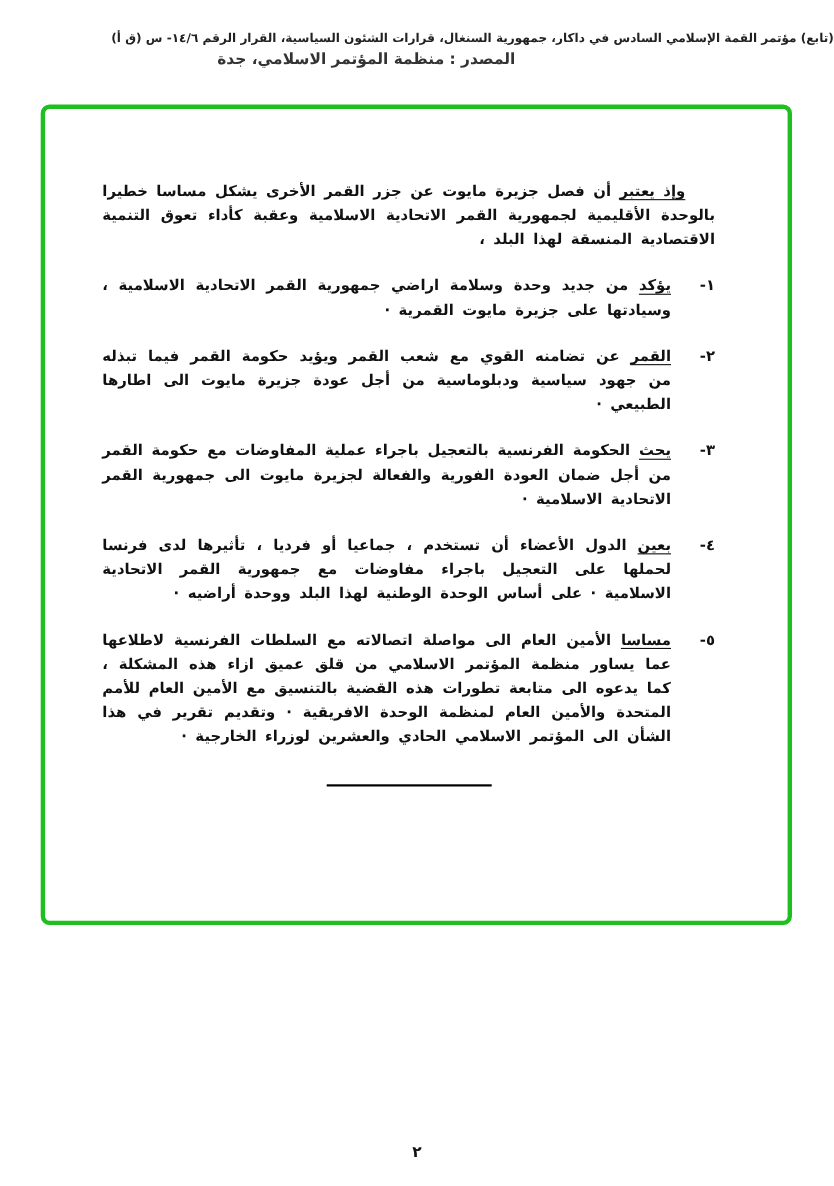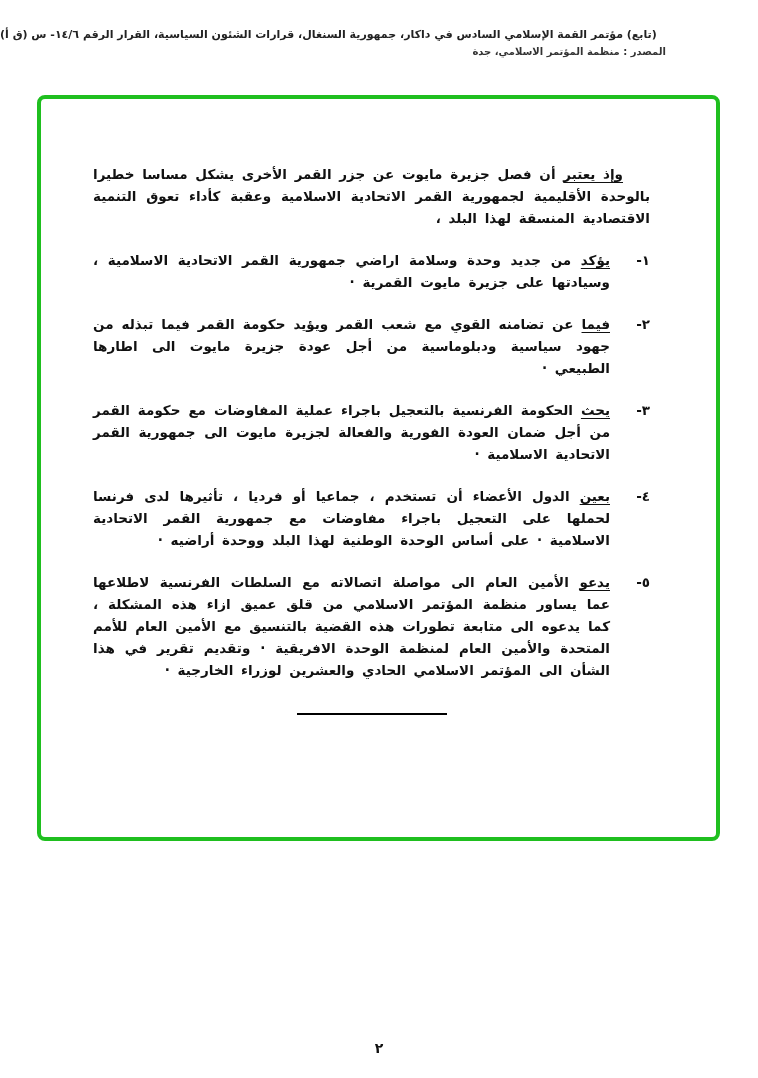--- a/index.html
+++ b/index.html
@@ -14,28 +14,28 @@
   
   .page-header {
     position: absolute;
     top: 28px; left: 0;
     width: 758px;
     direction: rtl;
   }
   .header-line1 {
     font-size: 11px;
     font-weight: bold;
-    text-align: left;
+    text-align: right;
     color: #222;
     white-space: nowrap;
   }
   .header-line2 {
-    font-size: 10px;
+    font-size: 14px;
     font-weight: bold;
-    text-align: right;
+    text-align: center;
     padding-right: 92px;
     margin-top: 5px;
     color: #333;
   }
 
   
   .frame {
     position: absolute;
     left: 37px; top: 95px;
     width: 683px; height: 746px;
@@ -110,36 +110,36 @@
 
 
 
     <div class="item">
       <span class="num">١-</span>
       <p class="item-text"><span class="lead">يؤكد</span><span> من جديد وحدة وسلامة اراضي جمهورية القمر الاتحادية الاسلامية ، وسيادتها على جزيرة مايوت القمرية ·</span></p>
     </div>
 
     <div class="item">
       <span class="num">٢-</span>
-      <p class="item-text"><span class="lead">فيما</span><span> عن تضامنه القوي مع شعب القمر ويؤيد حكومة القمر فيما تبذله من جهود سياسية ودبلوماسية من أجل عودة جزيرة مايوت الى اطارها الطبيعي ·</span></p>
+      <p class="item-text"><span class="lead">القمر</span><span> عن تضامنه القوي مع شعب القمر ويؤيد حكومة القمر فيما تبذله من جهود سياسية ودبلوماسية من أجل عودة جزيرة مايوت الى اطارها الطبيعي ·</span></p>
     </div>
 
     <div class="item">
       <span class="num">٣-</span>
       <p class="item-text"><span class="lead">يحث</span><span> الحكومة الفرنسية بالتعجيل باجراء عملية المفاوضات مع حكومة القمر من أجل ضمان العودة الفورية والفعالة لجزيرة مايوت الى جمهورية القمر الاتحادية الاسلامية ·</span></p>
     </div>
 
     <div class="item">
       <span class="num">٤-</span>
       <p class="item-text"><span class="lead">بعين</span><span> الدول الأعضاء أن تستخدم ، جماعيا أو فرديا ، تأثيرها لدى فرنسا لحملها على التعجيل باجراء مفاوضات مع جمهورية القمر الاتحادية الاسلامية · على أساس الوحدة الوطنية لهذا البلد ووحدة أراضيه ·</span></p>
     </div>
 
     <div class="item">
       <span class="num">٥-</span>
-      <p class="item-text"><span class="lead">يدعو</span><span> الأمين العام الى مواصلة اتصالاته مع السلطات الفرنسية لاطلاعها عما يساور منظمة المؤتمر الاسلامي من قلق عميق ازاء هذه المشكلة ، كما يدعوه الى متابعة تطورات هذه القضية بالتنسيق مع الأمين العام للأمم المتحدة والأمين العام لمنظمة الوحدة الافريقية · وتقديم تقرير في هذا الشأن الى المؤتمر الاسلامي الحادي والعشرين لوزراء الخارجية ·</span></p>
+      <p class="item-text"><span class="lead">مساسا</span><span> الأمين العام الى مواصلة اتصالاته مع السلطات الفرنسية لاطلاعها عما يساور منظمة المؤتمر الاسلامي من قلق عميق ازاء هذه المشكلة ، كما يدعوه الى متابعة تطورات هذه القضية بالتنسيق مع الأمين العام للأمم المتحدة والأمين العام لمنظمة الوحدة الافريقية · وتقديم تقرير في هذا الشأن الى المؤتمر الاسلامي الحادي والعشرين لوزراء الخارجية ·</span></p>
     </div>
 
     <div class="end-rule"></div>
 
   </div>
 </div>
 
 <div class="page-number">٢</div>
 
 </body></html>

